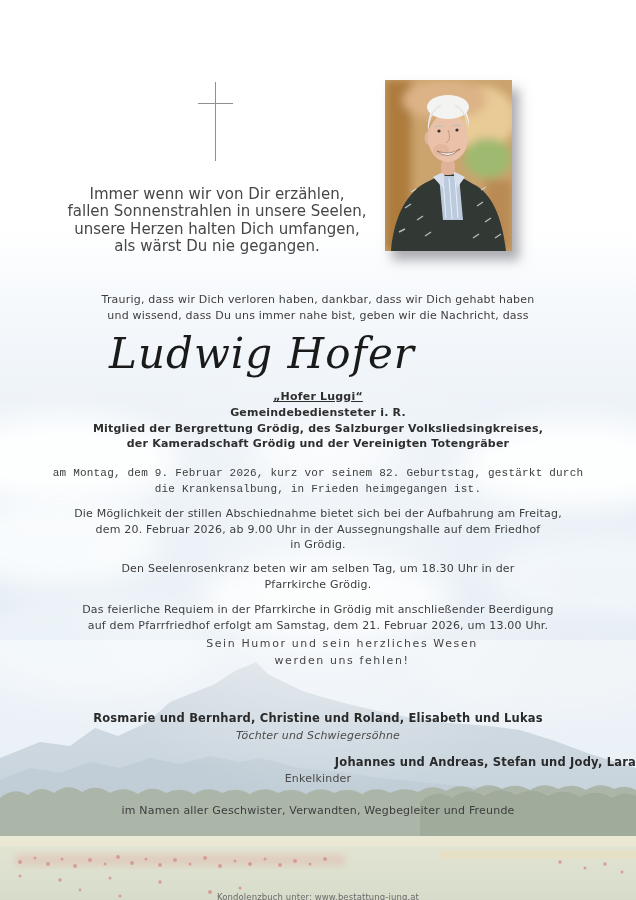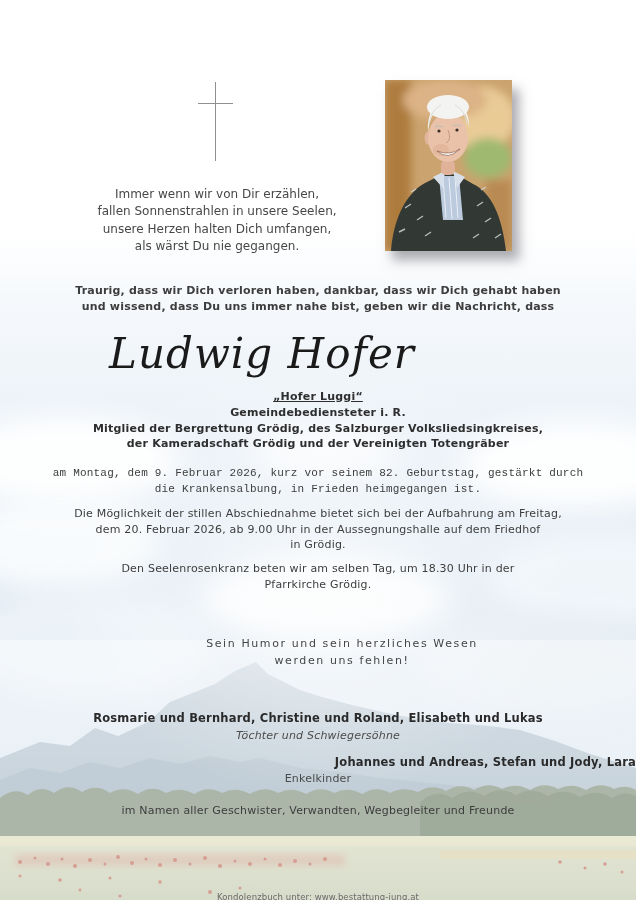--- a/index.html
+++ b/index.html
@@ -28,22 +28,22 @@
 
   
   .photo{position:absolute;left:385px;top:80px;width:127px;height:171px;
          box-shadow:7px 9px 11px rgba(90,90,100,.5);background:#caa36e;}
   .photo svg{display:block;}
 
   
   .txt{position:absolute;left:0;width:636px;text-align:center;color:#3d3d3d;
        font-size:11px;line-height:15.5px;letter-spacing:.2px;}
   .poem{position:absolute;left:37px;top:186px;width:360px;text-align:center;color:#474747;
-        font-size:12px;line-height:17.3px;}
-  .intro{top:283px;font-weight:bold;}
+        font-size:15px;line-height:17.3px;}
+  .intro{top:292px;}
   .name{position:absolute;left:0;top:326px;width:524px;text-align:center;
         font-family:"DejaVu Serif","Liberation Serif",serif;font-style:italic;
         font-size:42px;line-height:56px;color:#1a1a1a;letter-spacing:1px;}
   .nick{top:389px;font-weight:700;color:#2e2e2e;text-decoration:underline;}
   .roles{top:405px;font-weight:700;color:#2e2e2e;}
   .death{top:466px;font-family:Liberation Mono, monospace;}
   .viewing{top:506px;}
   .rosary{top:561px;}
   .requiem{top:602px;}
   .farewell{top:635px;line-height:17px;letter-spacing:1.6px;color:#454545;padding-left:24px;}
@@ -236,20 +236,24 @@
     <div>Die Möglichkeit der stillen Abschiednahme bietet sich bei der Aufbahrung am  Freitag,</div>
     <div>dem 20. Februar 2026, ab 9.00 Uhr in der Aussegnungshalle auf dem Friedhof</div>
     <div>in Grödig.</div>
   </div>
 
   <div class="txt rosary">
     <div>Den Seelenrosenkranz beten wir am selben Tag, um 18.30 Uhr in der</div>
     <div>Pfarrkirche Grödig.</div>
   </div>
 
+  <div class="txt requiem">
+    <div>Das feierliche Requiem in der Pfarrkirche in Grödig mit anschließender Beerdigung</div>
+    <div>auf dem Pfarrfriedhof erfolgt am Samstag, dem 21. Februar 2026, um 13.00 Uhr.</div>
+  </div>
 
   <div class="txt farewell">
     <div>Sein Humor und sein herzliches Wesen</div>
     <div>werden uns fehlen!</div>
   </div>
 
   <div class="txt names1">Rosmarie und Bernhard, Christine und Roland, Elisabeth und Lukas</div>
   <div class="txt rel1">Töchter und Schwiegersöhne</div>
   <div class="txt names2">Johannes und Andreas, Stefan und Jody, Lara</div>
   <div class="txt rel2">Enkelkinder</div>

